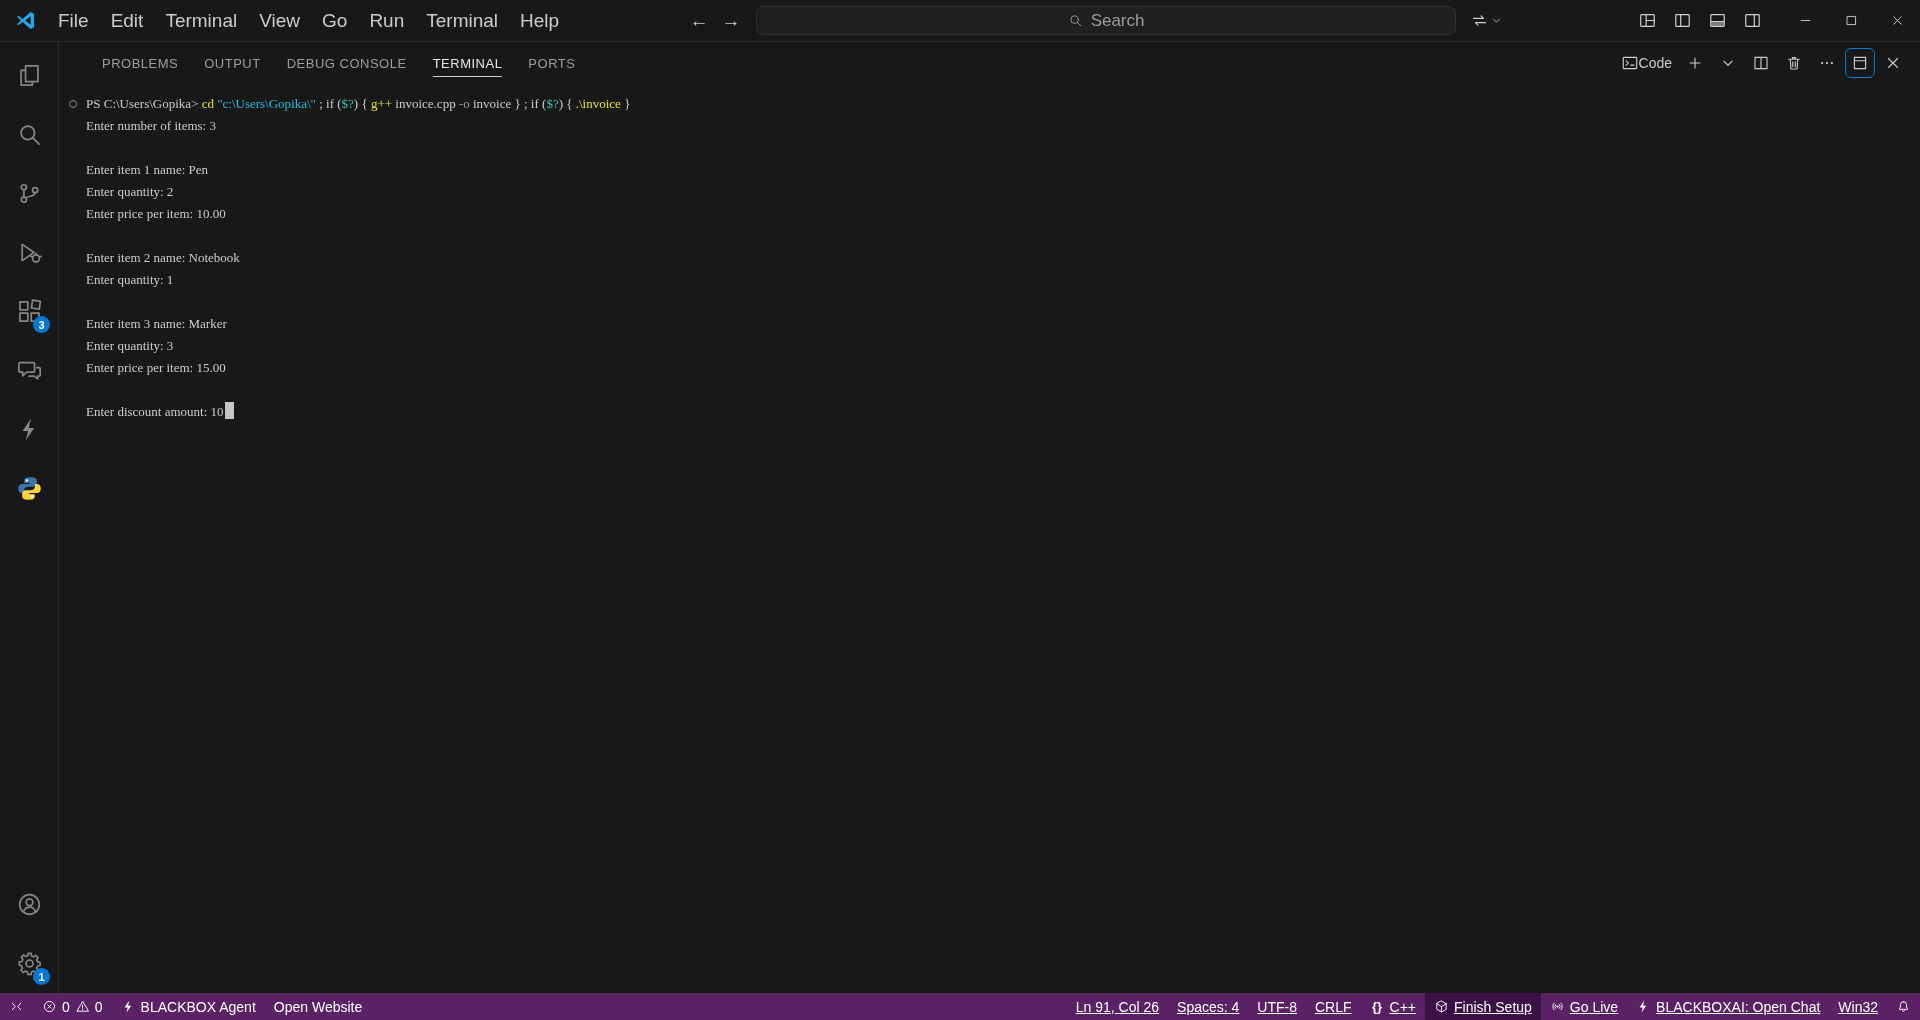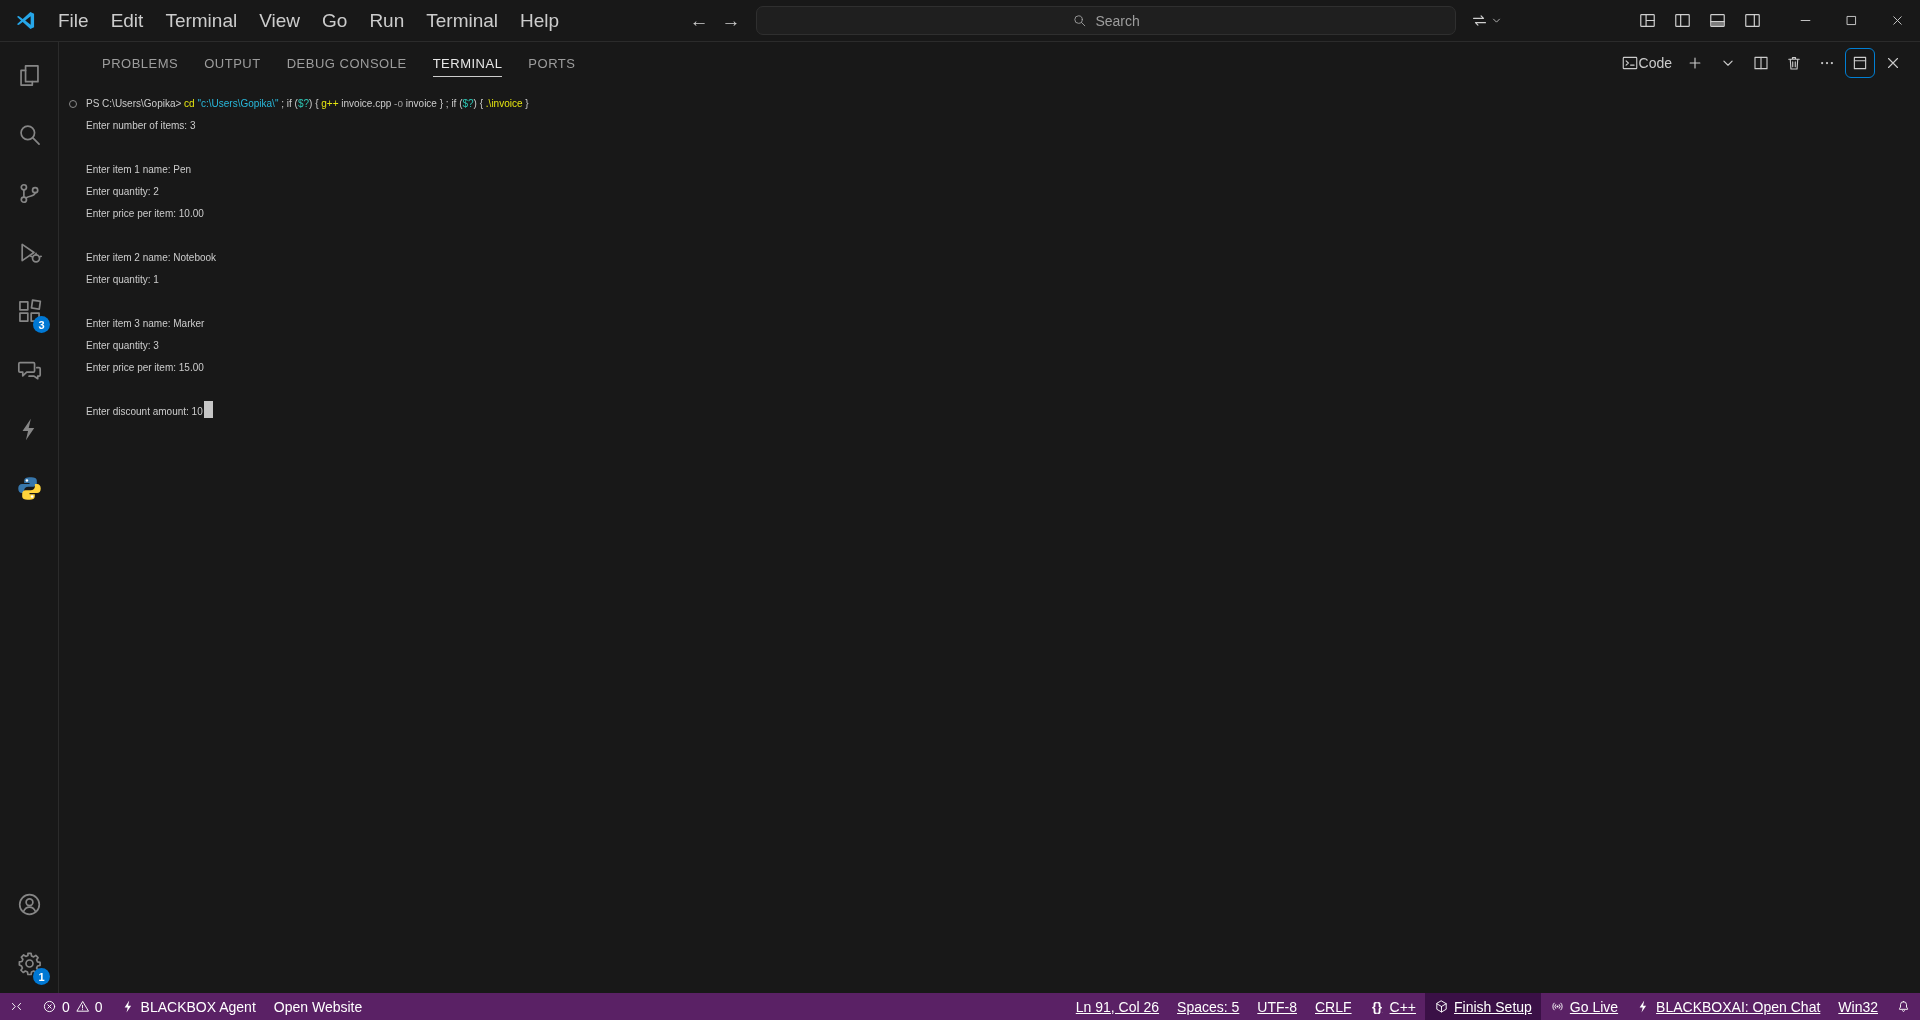--- a/index.html
+++ b/index.html
@@ -13,21 +13,21 @@
   .vscode-logo { width:21px; height:21px; margin:0 11px 0 15px; }
   .menubar { display:flex; }
   .menu-item { padding:5px 11px; font-size:19px; color:#cccccc; border-radius:6px; white-space:nowrap; }
   .tb-center { flex:1; display:flex; align-items:center; justify-content:center; gap:9px; min-width:0; }
   .tb-btn { width:32px; height:30px; display:flex; align-items:center; justify-content:center;
             color:#cccccc; border-radius:6px; }
   .tb-btn .icon { width:19px; height:19px; font-size:19px; color:#cfcfcf; }
   .tb-btn.wide { width:auto; padding:0 5px; gap:1px; }
   .tb-btn .icon.small { width:13px; height:13px; }
   .searchbox { width:700px; height:29px; background:#1f1f1f; border:1px solid #2f2f2f; border-radius:7px;
-               display:flex; align-items:center; justify-content:center; gap:8px; color:#9d9d9d; font-size:14px; }
+               display:flex; align-items:center; justify-content:center; gap:8px; color:#9d9d9d; font-size:17px; }
   .searchbox .icon { width:15px; height:15px; }
   .tb-right { display:flex; align-items:center; height:100%; margin-left:10px; }
   .layout-btns { display:flex; gap:3px; margin-right:14px; }
   .win-controls { display:flex; height:100%; }
   .win-btn { width:46px; height:100%; display:flex; align-items:center; justify-content:center; color:#cccccc; }
   .win-btn .icon { width:15px; height:15px; }
 
   
   .body { flex:1; display:flex; min-height:0; }
   .activitybar { width:59px; min-width:59px; display:flex; flex-direction:column; align-items:center;
@@ -48,22 +48,22 @@
                color:#9d9d9d; position:relative; white-space:nowrap; }
   .panel-tab.active { color:#e7e7e7; }
   .panel-tab.active::after { content:""; position:absolute; left:13px; right:13px; bottom:7px; height:1px; background:#cccccc; }
   .panel-actions { margin-left:auto; display:flex; align-items:center; gap:3px; padding-right:12px; color:#cccccc; }
   .action-btn { height:30px; min-width:30px; display:flex; align-items:center; justify-content:center;
                 border-radius:6px; padding:0 5px; }
   .action-btn .icon { width:18px; height:18px; }
   .action-label { font-size:14px; color:#cccccc; }
   .action-btn.focused { outline:1px solid #007fd4; outline-offset:-1px; }
 
-  .terminal { flex:1; padding:9px 10px 0 27px; font-family:Liberation Sans, sans-serif;
-              font-size:10px; line-height:22px; color:var(--t-default,#cccccc); overflow:hidden; }
+  .terminal { flex:1; padding:9px 10px 0 27px; font-family:Liberation Serif, serif;
+              font-size:13px; line-height:22px; color:var(--t-default,#cccccc); overflow:hidden; }
   .t-line { white-space:pre; position:relative; height:22px; }
   .cmd-circle { position:absolute; left:-17px; top:7px; width:8px; height:8px; border:1px solid #8a8a8a;
                 border-radius:50%; }
   .c-default   { color:var(--t-default,#cccccc); }
   .c-command   { color:var(--t-command,#e5e510); }
   .c-string    { color:var(--t-string,#29b8db); }
   .c-variable  { color:var(--t-variable,#2dc5b4); }
   .c-parameter { color:var(--t-parameter,#9b9b9b); }
   .cursor { display:inline-block; width:9px; height:17px; background:#c6c6c6; vertical-align:-3px; margin-left:1px; }
 
@@ -425,21 +425,21 @@
         </div>
         <div class="sb-item">
           <span class="sb-text">Open Website</span>
         </div>
       </div>
     <div class="sb-group right">
         <div class="sb-item">
           <span class="sb-text">Ln 91, Col 26</span>
         </div>
         <div class="sb-item">
-          <span class="sb-text">Spaces: 5</span>
+          <span class="sb-text">Spaces: 4</span>
         </div>
         <div class="sb-item">
           <span class="sb-text">UTF-8</span>
         </div>
         <div class="sb-item">
           <span class="sb-text">CRLF</span>
         </div>
         <div class="sb-item">
           <span class="icon">{}</span>
           <span class="sb-text">C++</span>

